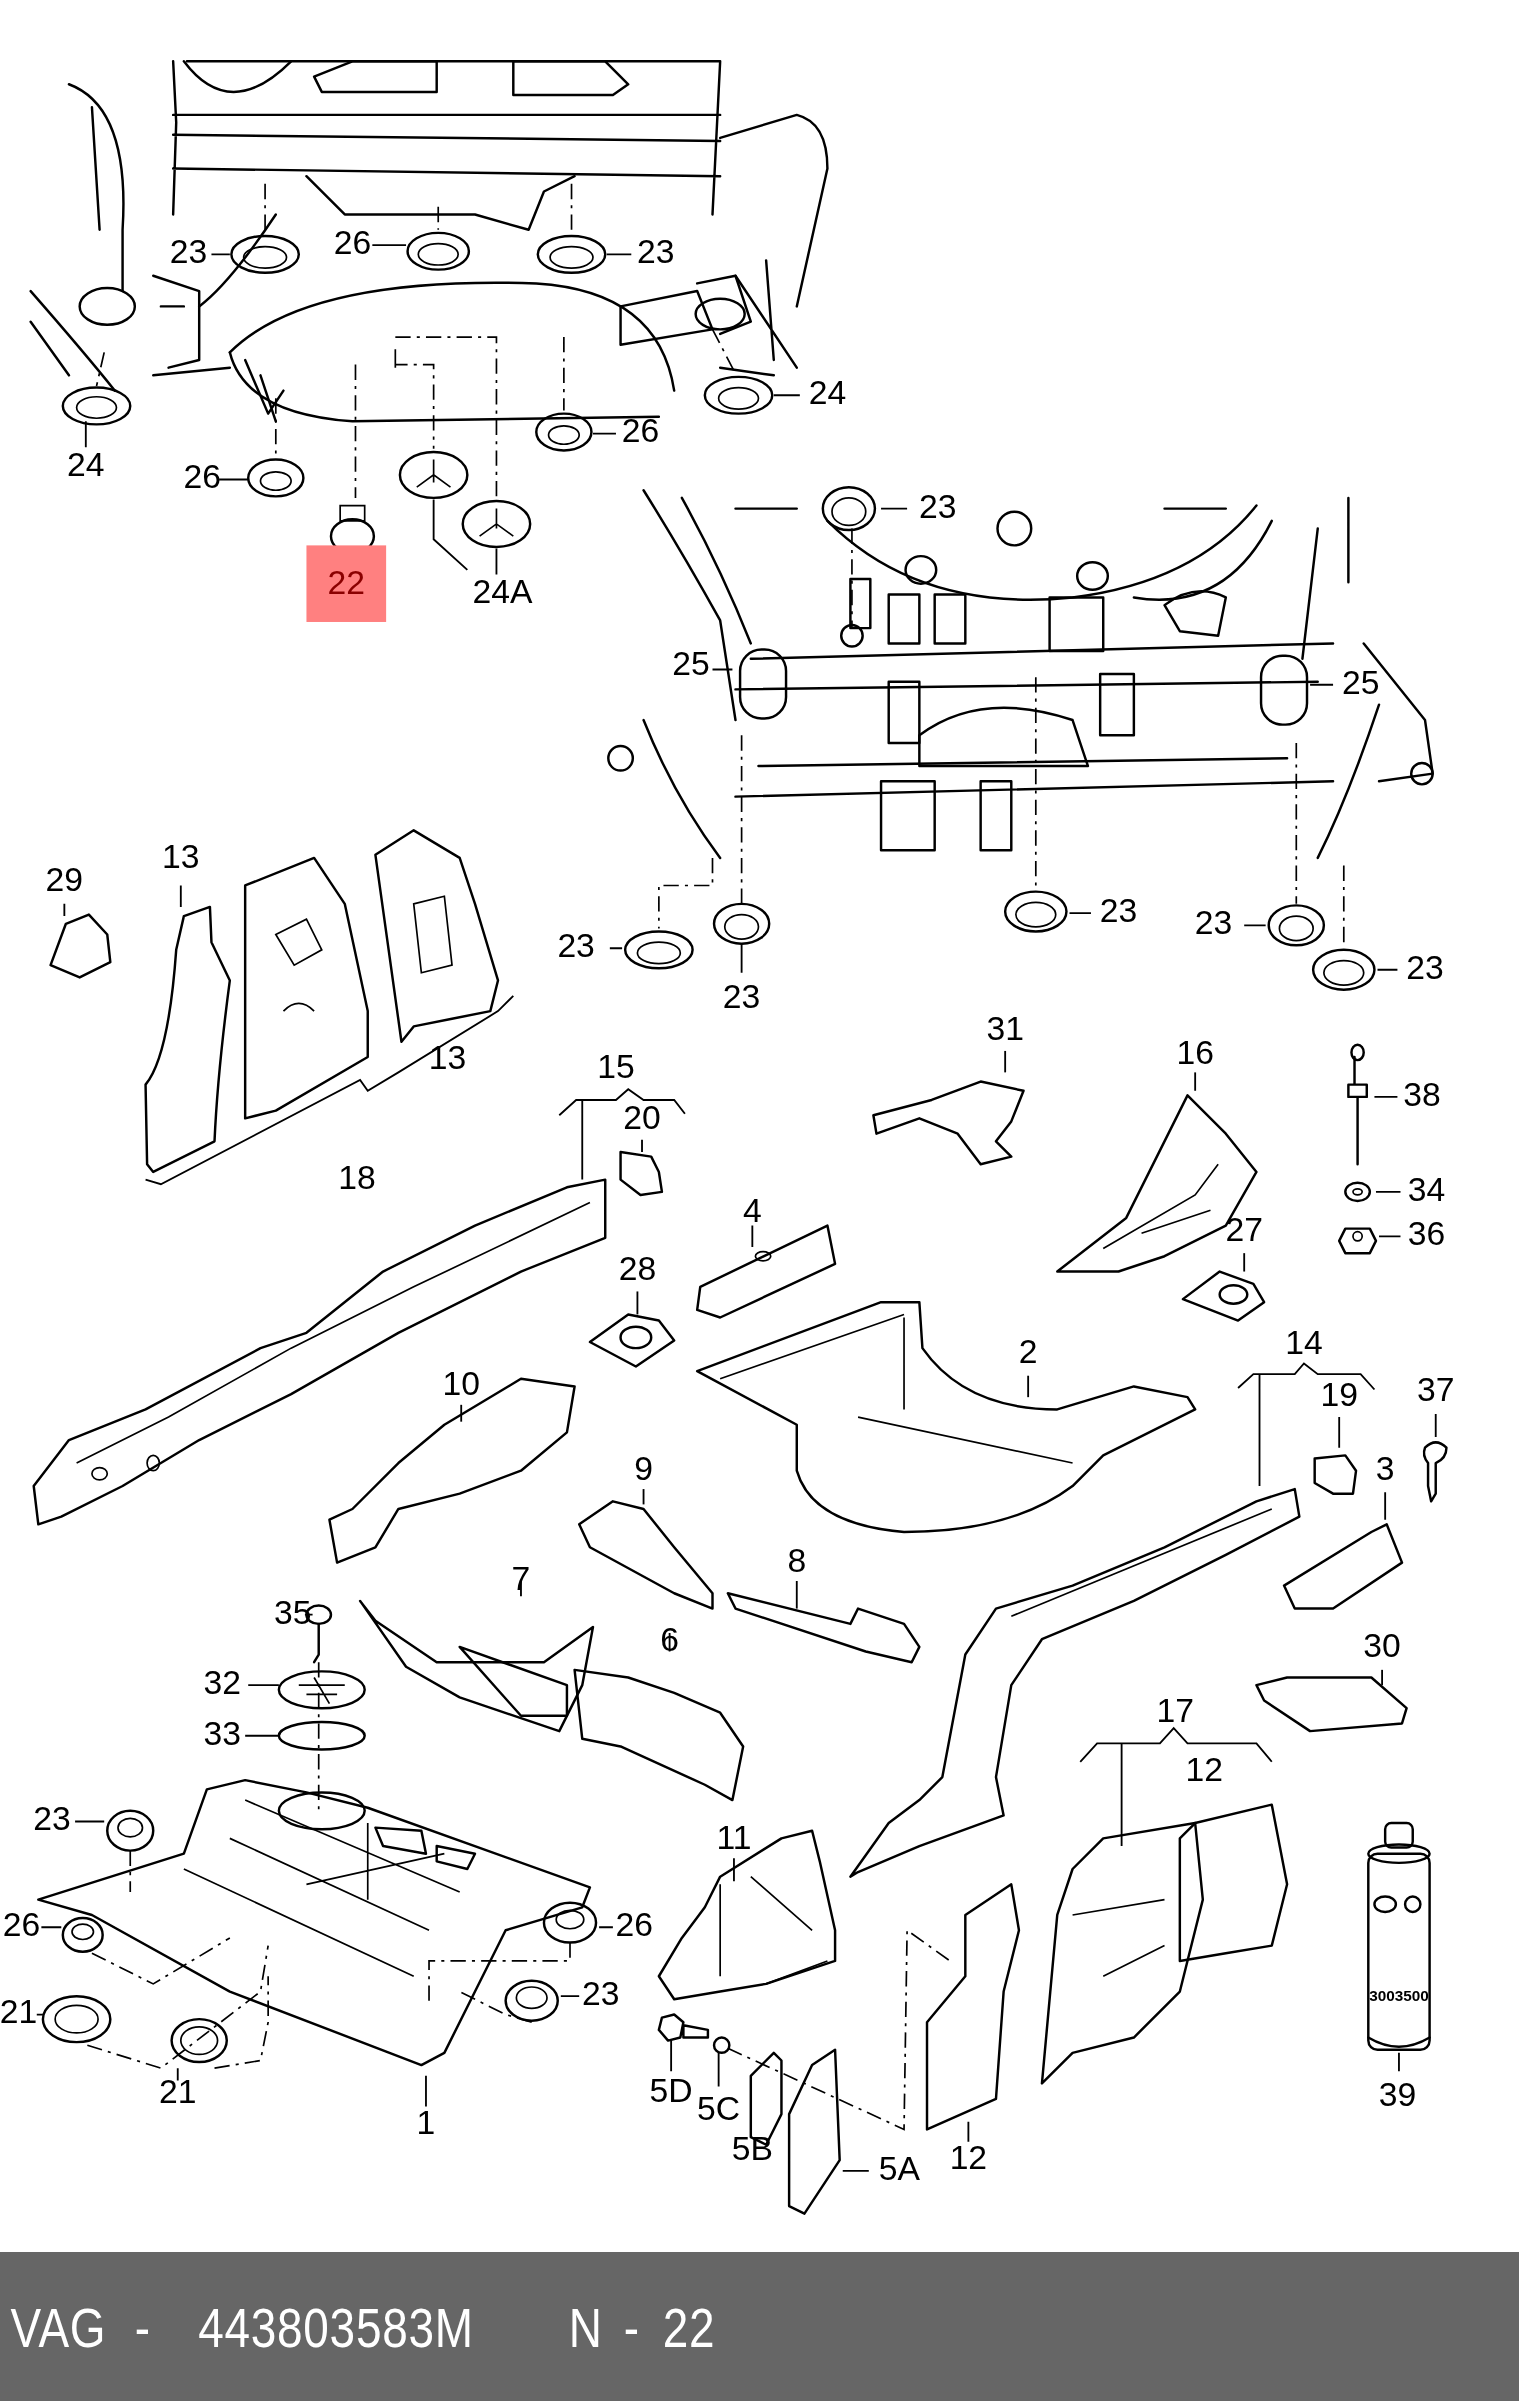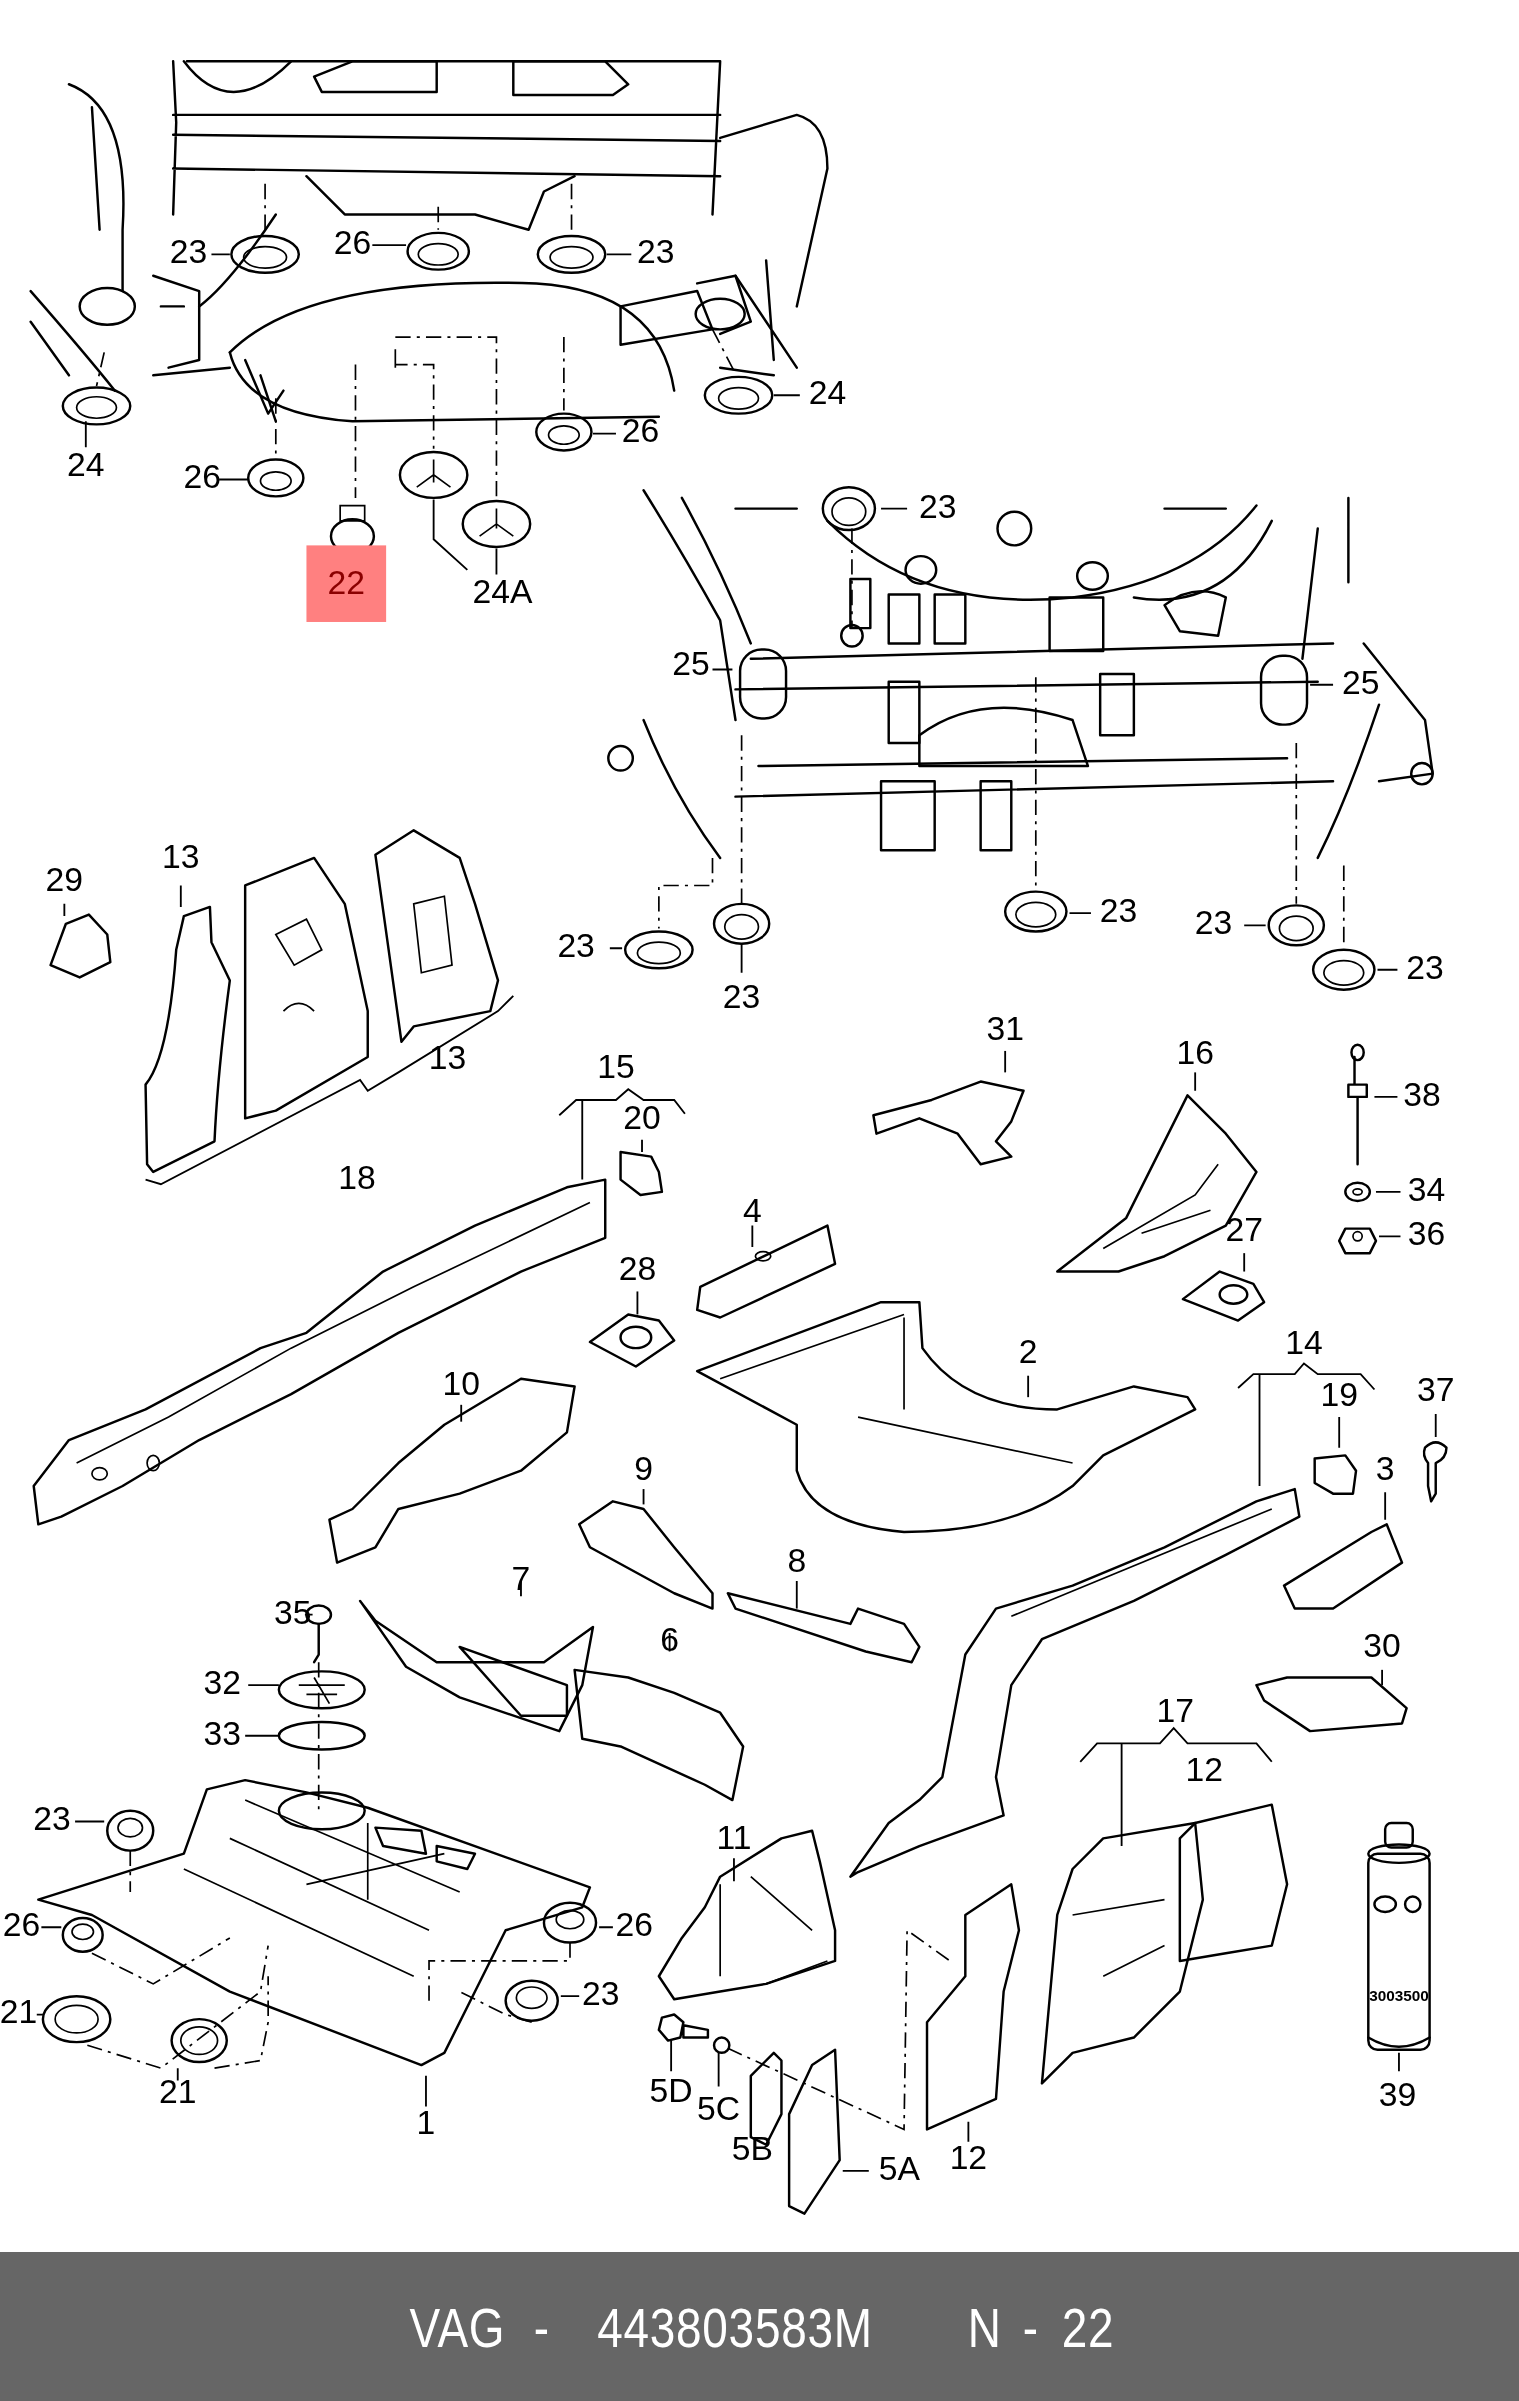--- a/index.html
+++ b/index.html
@@ -12,21 +12,21 @@
   .dash { fill:none; stroke:#000; stroke-width:1.1; stroke-dasharray:10 4 2 4; }
   .lead { fill:none; stroke:#000; stroke-width:1.2; }
   .callout { font-family:"Liberation Sans Narrow","Liberation Sans", sans-serif;
              font-size:22px; fill:#000; text-anchor:middle; dominant-baseline:middle;
              transform-box:fill-box; transform-origin:center; }
   .hl-box { fill:#ff0000; fill-opacity:0.48; }
   .hl-text { fill:#8b0000; }
   .can-text { font-size:10px; font-weight:bold; font-family:"Liberation Sans", sans-serif; }
   #footer { position:absolute; left:0; top:2252px; width:1520px; height:150px;
             background:#666666; color:#ffffff; display:flex; align-items:center;
-            justify-content:center; font-size:56px; letter-spacing:0.9px; }
+            justify-content:flex-start; font-size:56px; letter-spacing:0.9px; }
   #footer span { display:inline-block; transform:scaleX(0.82); }
   #footer .gap { width:61px; }
 </style>
 </head>
 <body>
 
 <div id="diagram">
 <svg viewBox="0 0 992 1470" preserveAspectRatio="none" xmlns="http://www.w3.org/2000/svg">
 
   <g>

